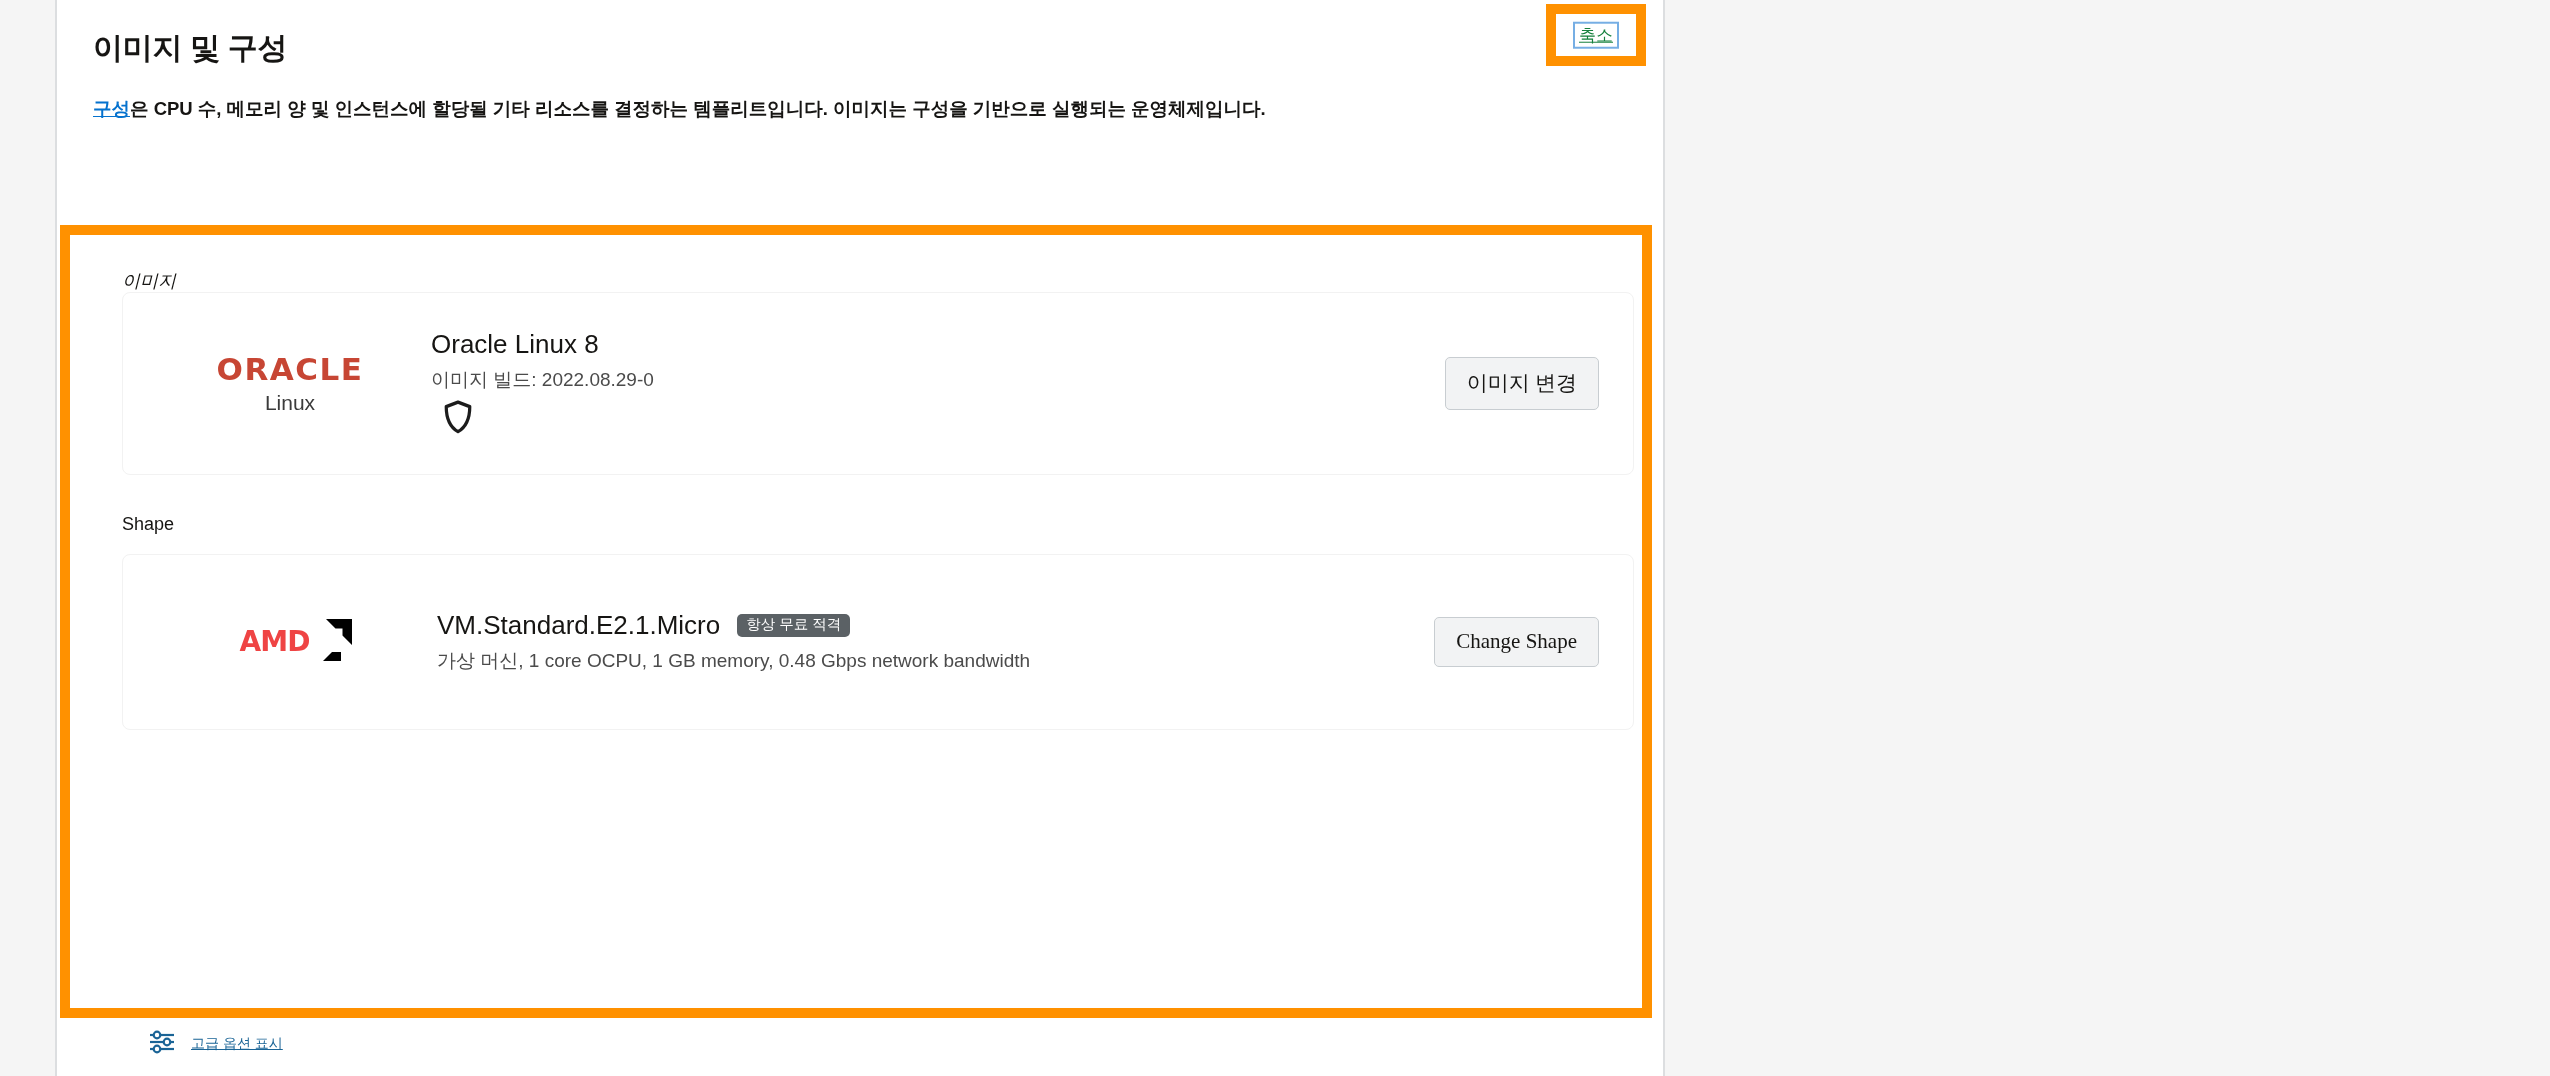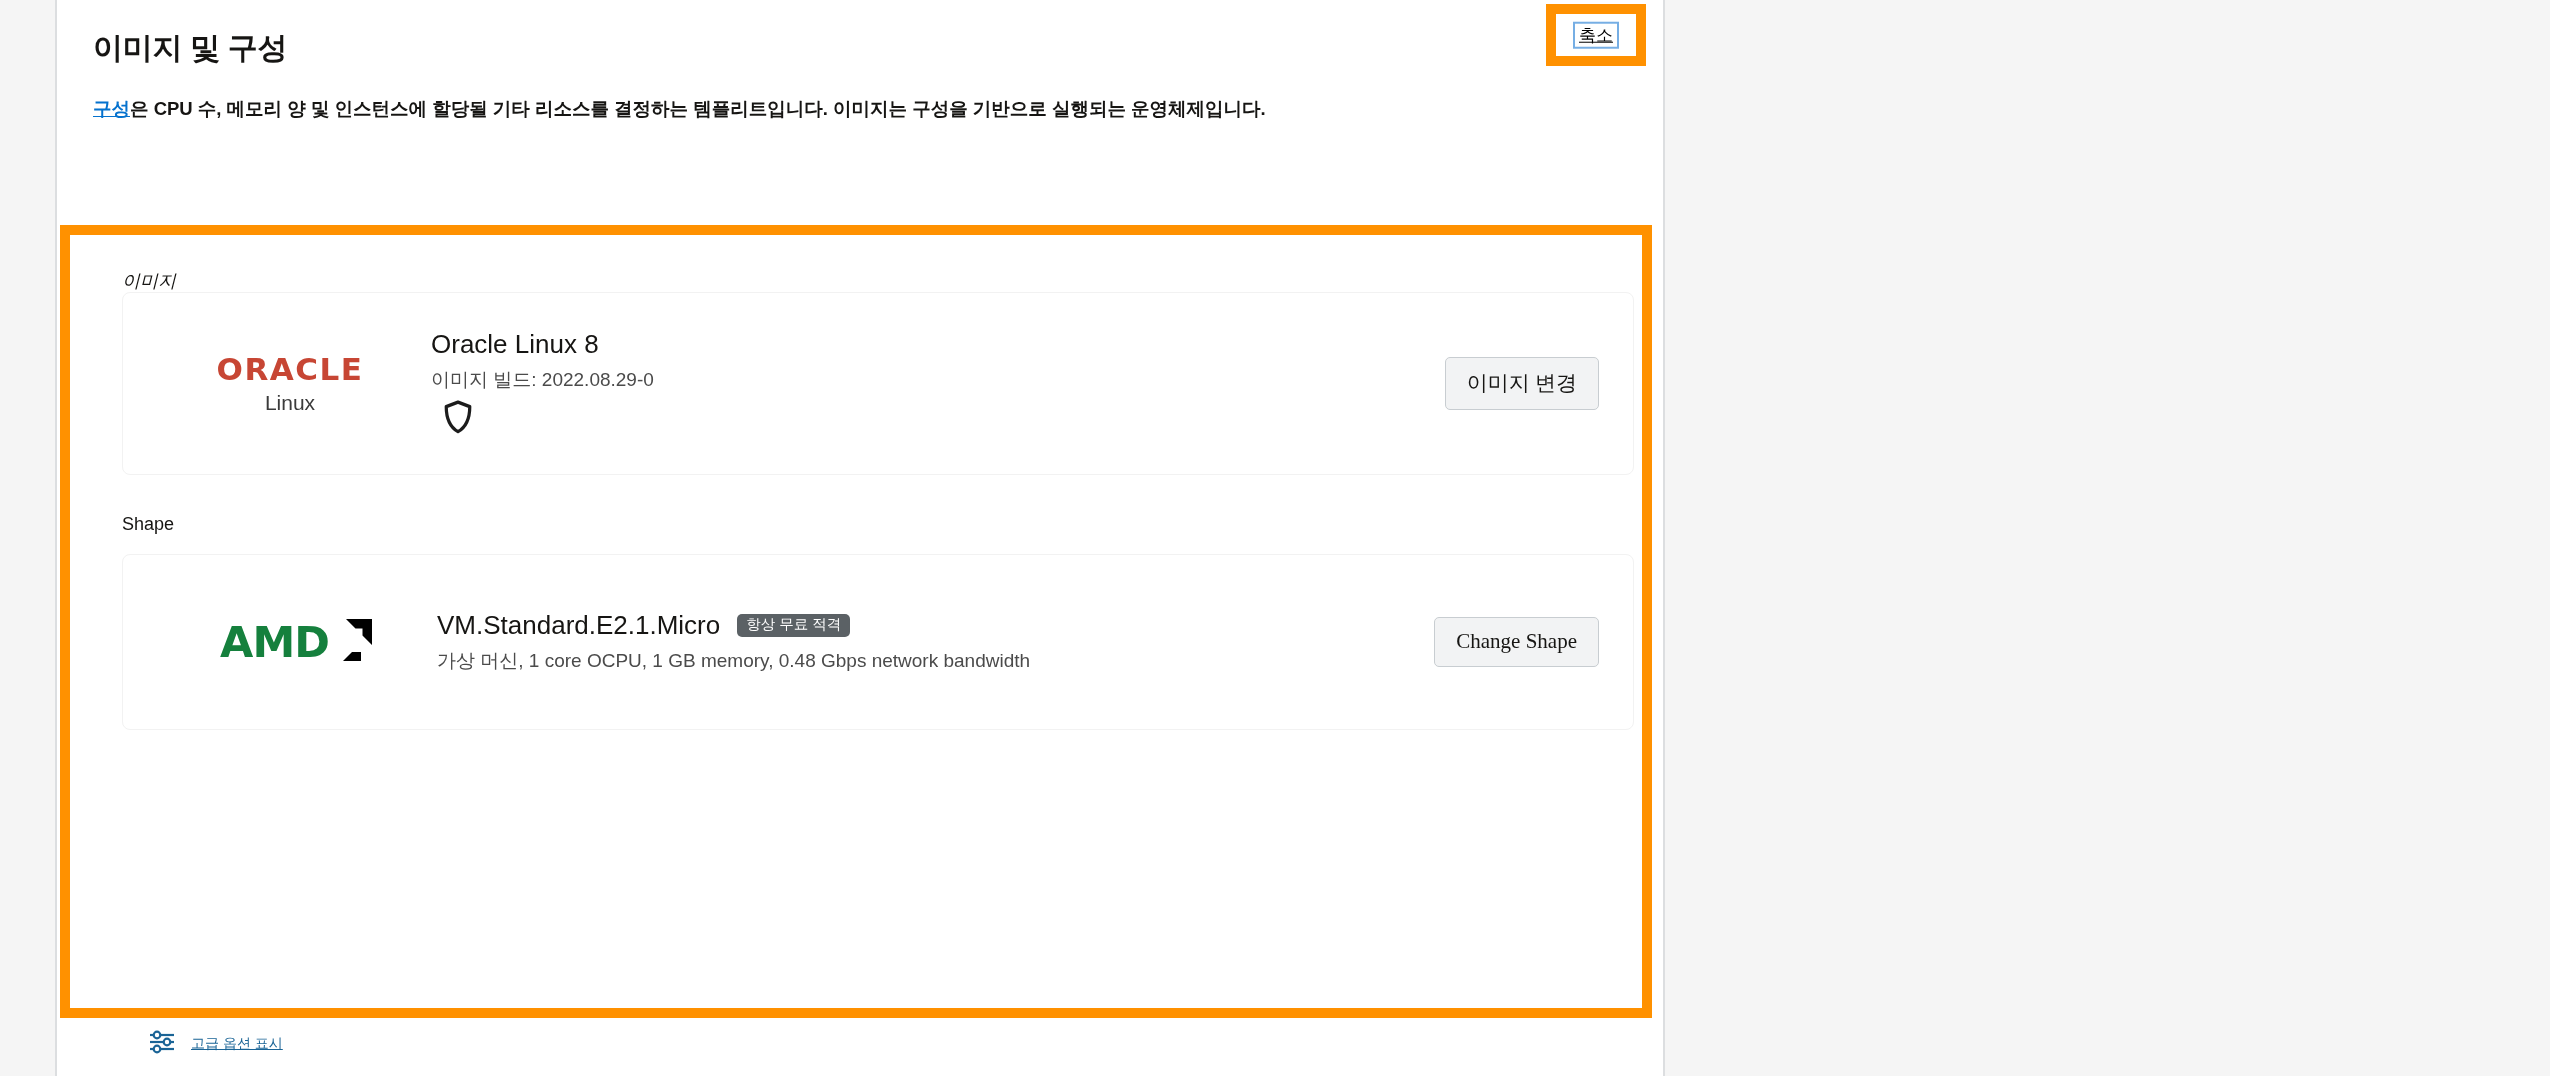--- a/index.html
+++ b/index.html
@@ -76,21 +76,21 @@
     box-sizing: border-box;
     background: #ffffff;
   }
   .collapse-btn {
     position: absolute;
     left: 50%;
     top: 50%;
     transform: translate(-50%, -50%);
     border: 2px solid #76aee4;
     background: #ffffff;
-    color: #000000;
+    color: #15803d;
     font-size: 17px;
     font-family: "Liberation Sans", "DejaVu Sans", sans-serif;
     padding: 2px 4px 1px 4px;
     line-height: 1.15;
     cursor: pointer;
     text-decoration: underline;
     white-space: nowrap;
   }
 
   
@@ -183,24 +183,24 @@
   .amd-logo {
     width: 230px;
     flex: none;
     display: flex;
     align-items: center;
     justify-content: center;
     padding-left: 12px;
   }
   .amd-word {
     font-family: "DejaVu Sans", sans-serif;
-    font-size: 43px;
+    font-size: 28px;
     font-weight: 700;
     letter-spacing: -1px;
-    color: #15803d;
+    color: #ef4444;
     line-height: 1;
     display: inline-block;
   }
   .amd-mark { display: inline-block; vertical-align: -4px; margin-left: 1px; }
 
   .card-text {
     flex: 1 1 auto;
     padding-left: 26px;
   }
   .card-title-row {

